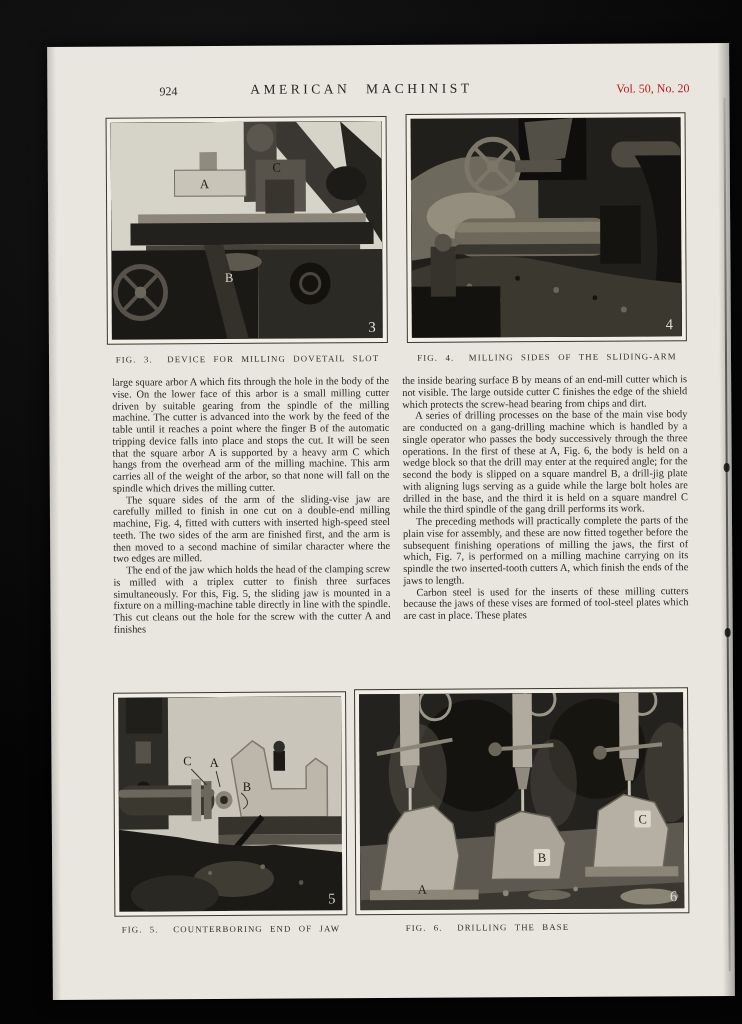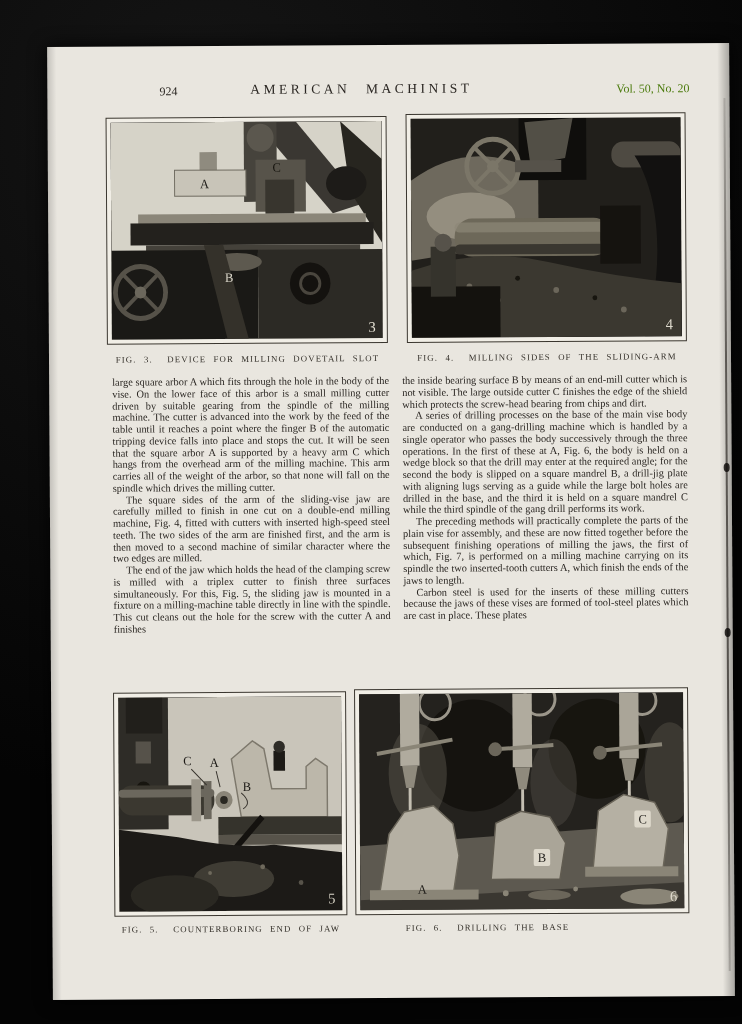--- a/index.html
+++ b/index.html
@@ -15,21 +15,21 @@
         background:linear-gradient(to left, rgba(0,0,0,0.28), rgba(0,0,0,0));}
   .edge-line{position:absolute;right:4px;top:55px;bottom:25px;width:2px;
         background:linear-gradient(to bottom, rgba(45,40,35,0.15), rgba(45,40,35,0.65) 30%, rgba(45,40,35,0.7) 70%, rgba(45,40,35,0.2));}
   .edge-knot{position:absolute;right:2px;width:6px;height:9px;border-radius:50%;
         background:rgba(20,18,15,0.85);}
   .k1{top:420px;} .k2{top:585px;}
 
   .hdr-num{position:absolute;left:72px;top:38px;font-size:12px;color:#2a2622;margin-left:40px;}
   .hdr-title{position:absolute;left:314px;top:36px;transform:translateX(-50%);
         font-size:13.5px;letter-spacing:3.5px;word-spacing:9px;color:#2a2622;white-space:pre;}
-  .hdr-vol{position:absolute;right:40px;top:38px;font-size:12px;color:#4d7c0f;}
+  .hdr-vol{position:absolute;right:40px;top:38px;font-size:12px;color:#b91c1c;}
 
   .fig{position:absolute;background:#f1eee6;border:1px solid #3a362f;padding:4px;box-sizing:border-box;}
   .photo{position:relative;width:100%;height:100%;overflow:hidden;background:#23211d;}
   .photo svg{display:block;width:100%;height:100%;}
   .fig3{left:58px;top:71px;width:281px;height:227px;}
   .fig4{left:358px;top:69px;width:280px;height:229px;}
   .fig5{left:62px;top:646px;width:233px;height:224px;}
   .fig6{left:303px;top:644px;width:334px;height:226px;}
 
   .caption{position:absolute;font-size:8.8px;letter-spacing:1.1px;word-spacing:4px;

